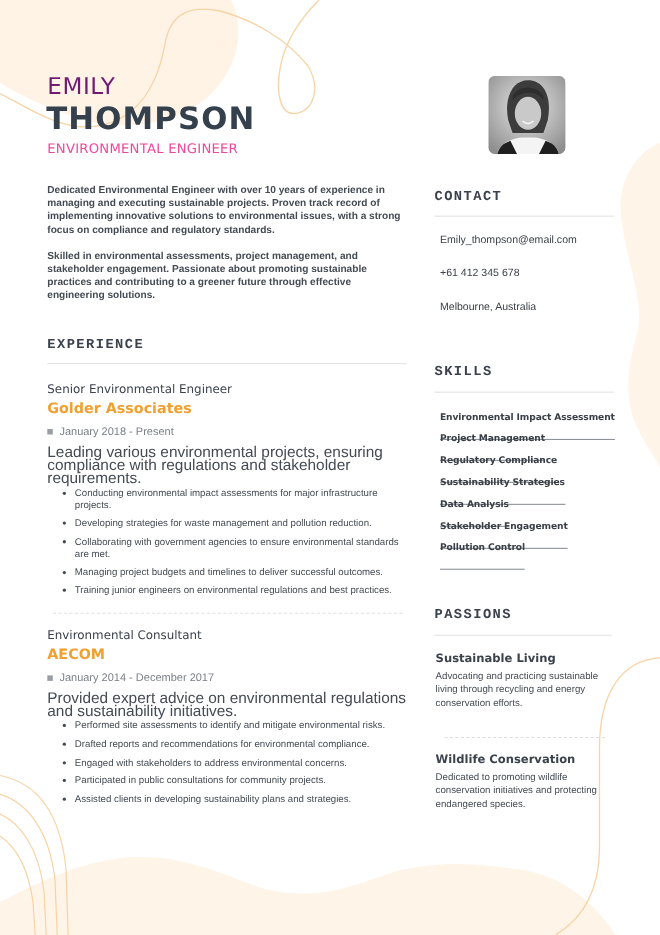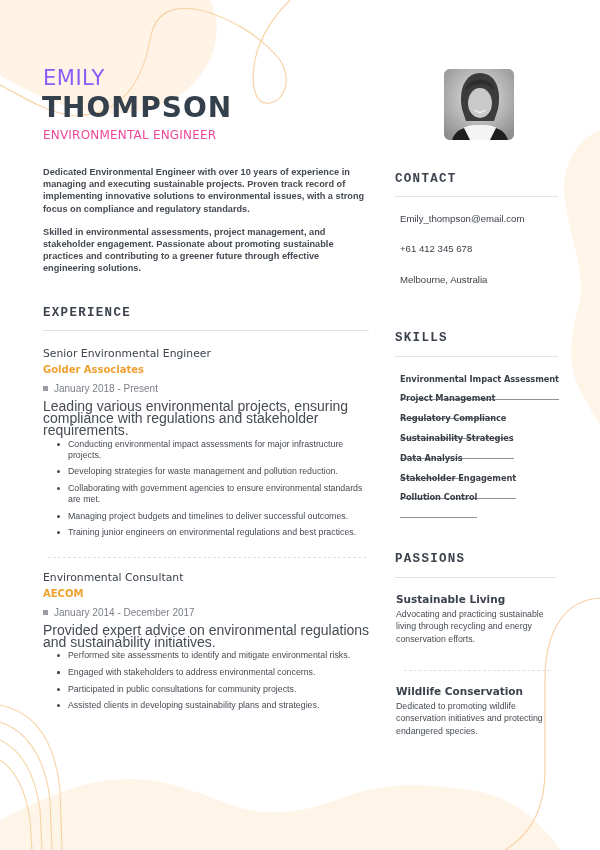--- a/index.html
+++ b/index.html
@@ -1,36 +1,36 @@
 <!DOCTYPE html>
 <html><head>
 <meta charset="utf-8">
 <style>
   * { box-sizing: border-box; margin: 0; padding: 0; }
   html, body { width: 600px; height: 850px; overflow: hidden; background: #ffffff; }
   body { position: relative; font-family: "Liberation Sans", sans-serif; color: #3a3f47; }
   .bg { position: absolute; left: 0; top: 0; width: 600px; height: 850px; z-index: 0; pointer-events: none; }
   .page { position: absolute; left: 0; top: 0; width: 600px; height: 850px; z-index: 1; }
 
-  .name-first { position: absolute; left: 43px; top: 66px; font-size: 21px; color: #8b5cf6; letter-spacing: 0.5px; font-family: "DejaVu Sans", sans-serif; font-weight: normal; }
+  .name-first { position: absolute; left: 43px; top: 66px; font-size: 21px; color: #701a75; letter-spacing: 0.5px; font-family: "DejaVu Sans", sans-serif; font-weight: normal; }
   .name-last { position: absolute; left: 42px; top: 91px; font-size: 28px; color: #35404d; font-weight: bold; letter-spacing: 1px; font-family: "DejaVu Sans", sans-serif; }
   .job-title { position: absolute; left: 43px; top: 128px; font-size: 12px; color: #ec4899; letter-spacing: 0.2px; font-family: "DejaVu Sans", sans-serif; }
 
   .photo { position: absolute; left: 444px; top: 69px; width: 70px; height: 71px; border-radius: 6px; overflow: hidden; background: linear-gradient(135deg, #d8d8d8, #9a9a9a); }
 
   .summary { position: absolute; left: 43px; top: 166px; width: 330px; font-size: 9.2px; line-height: 12.2px; color: #454b53; font-weight: bold; }
   .summary p { margin-bottom: 11px; }
 
   .section-title { position: absolute; font-size: 12.5px; font-weight: bold; color: #3b424c; letter-spacing: 1.3px; font-family: Liberation Mono, monospace; }
   .rule { position: absolute; height: 1px; background: #e1e3e6; }
   .dashed { position: absolute; height: 0; border-top: 1px dashed #e0e0e0; }
 
   .job { position: absolute; left: 43px; width: 330px; }
   .job-role { font-size: 10.8px; color: #3b424c; font-weight: normal; font-family: "DejaVu Sans", sans-serif; }
-  .job-company { font-size: 10px; color: #f0a030; font-weight: bold; margin-top: 4px; font-family: "DejaVu Sans", sans-serif; }
+  .job-company { font-size: 13px; color: #f0a030; font-weight: bold; margin-top: 4px; font-family: "DejaVu Sans", sans-serif; }
   .job-dates { font-size: 10px; color: #7c8087; margin-top: 8px; display: flex; align-items: center; }
   .cal-icon { display: inline-block; width: 5px; height: 5px; background: #9a9ea4; margin-right: 6px; }
   .job-desc { font-size: 14px; line-height: 12.2px; color: #454b53; margin-top: 6px; }
   .job ul { list-style: none; margin-left: 14px; margin-top: 2px; }
   .job li { position: relative; padding-left: 11px; font-size: 8.8px; line-height: 11.2px; color: #454b53; margin-bottom: 5.4px; }
   .bullet { position: absolute; left: 0; top: 4px; width: 3px; height: 3px; border-radius: 50%; background: #454b53; }
 
   .contact-item { position: absolute; left: 400px; font-size: 9.6px; color: #3a3f47; }
 
   .skill { position: absolute; left: 400px; font-size: 8.3px; color: #3a3f47; font-weight: bold; padding-bottom: 15px; border-bottom: 1.5px solid #8e939a; font-family: "DejaVu Sans", sans-serif; letter-spacing: -0.1px; }
@@ -115,21 +115,21 @@
   <div class="job" style="top:571px;">
     <div class="job-role">Environmental Consultant</div>
     <div class="job-company">AECOM</div>
     <div class="job-dates">
       <span class="cal-icon"></span>
       <span>January 2014 - December 2017</span>
     </div>
     <div class="job-desc">Provided expert advice on environmental regulations and sustainability initiatives.</div>
     <ul>
       <li><span class="bullet"></span><span>Performed site assessments to identify and mitigate environmental risks.</span></li>
-      <li><span class="bullet"></span></li>
+      <li><span class="bullet"></span><span>Drafted reports and recommendations for environmental compliance.</span></li>
       <li><span class="bullet"></span><span>Engaged with stakeholders to address environmental concerns.</span></li>
       <li><span class="bullet"></span><span>Participated in public consultations for community projects.</span></li>
       <li><span class="bullet"></span><span>Assisted clients in developing sustainability plans and strategies.</span></li>
     </ul>
   </div>
 
   <div class="section-title" style="left:395px; top:172px;">CONTACT</div>
   <div class="rule" style="left:395px; top:196px; width:163px;"></div>
   <div class="contact-item" style="top:213px;">Emily_thompson@email.com</div>
   <div class="contact-item" style="top:243px;">+61 412 345 678</div>

